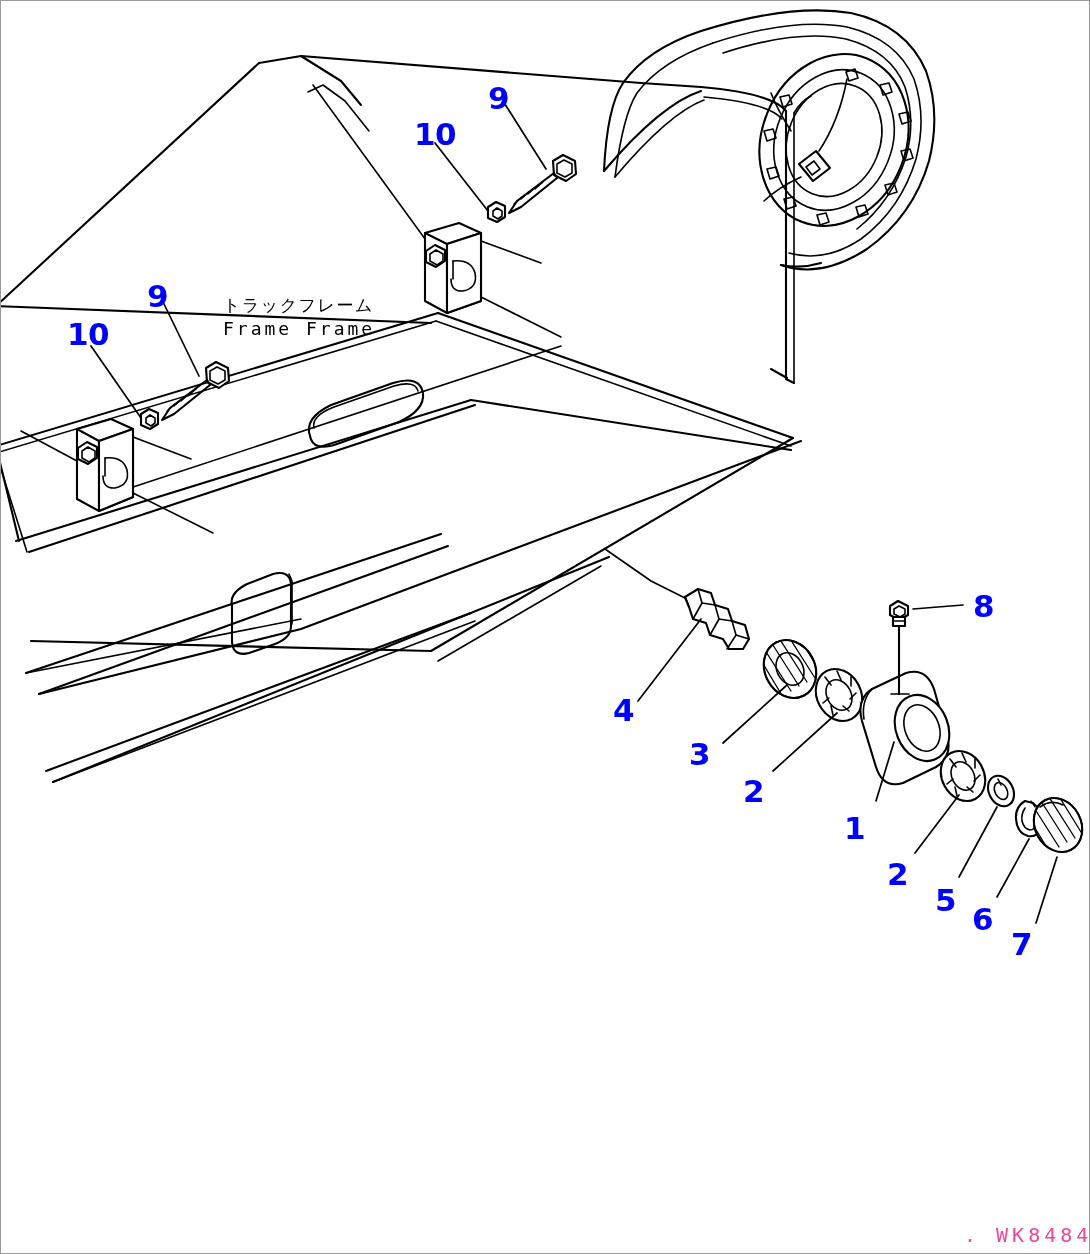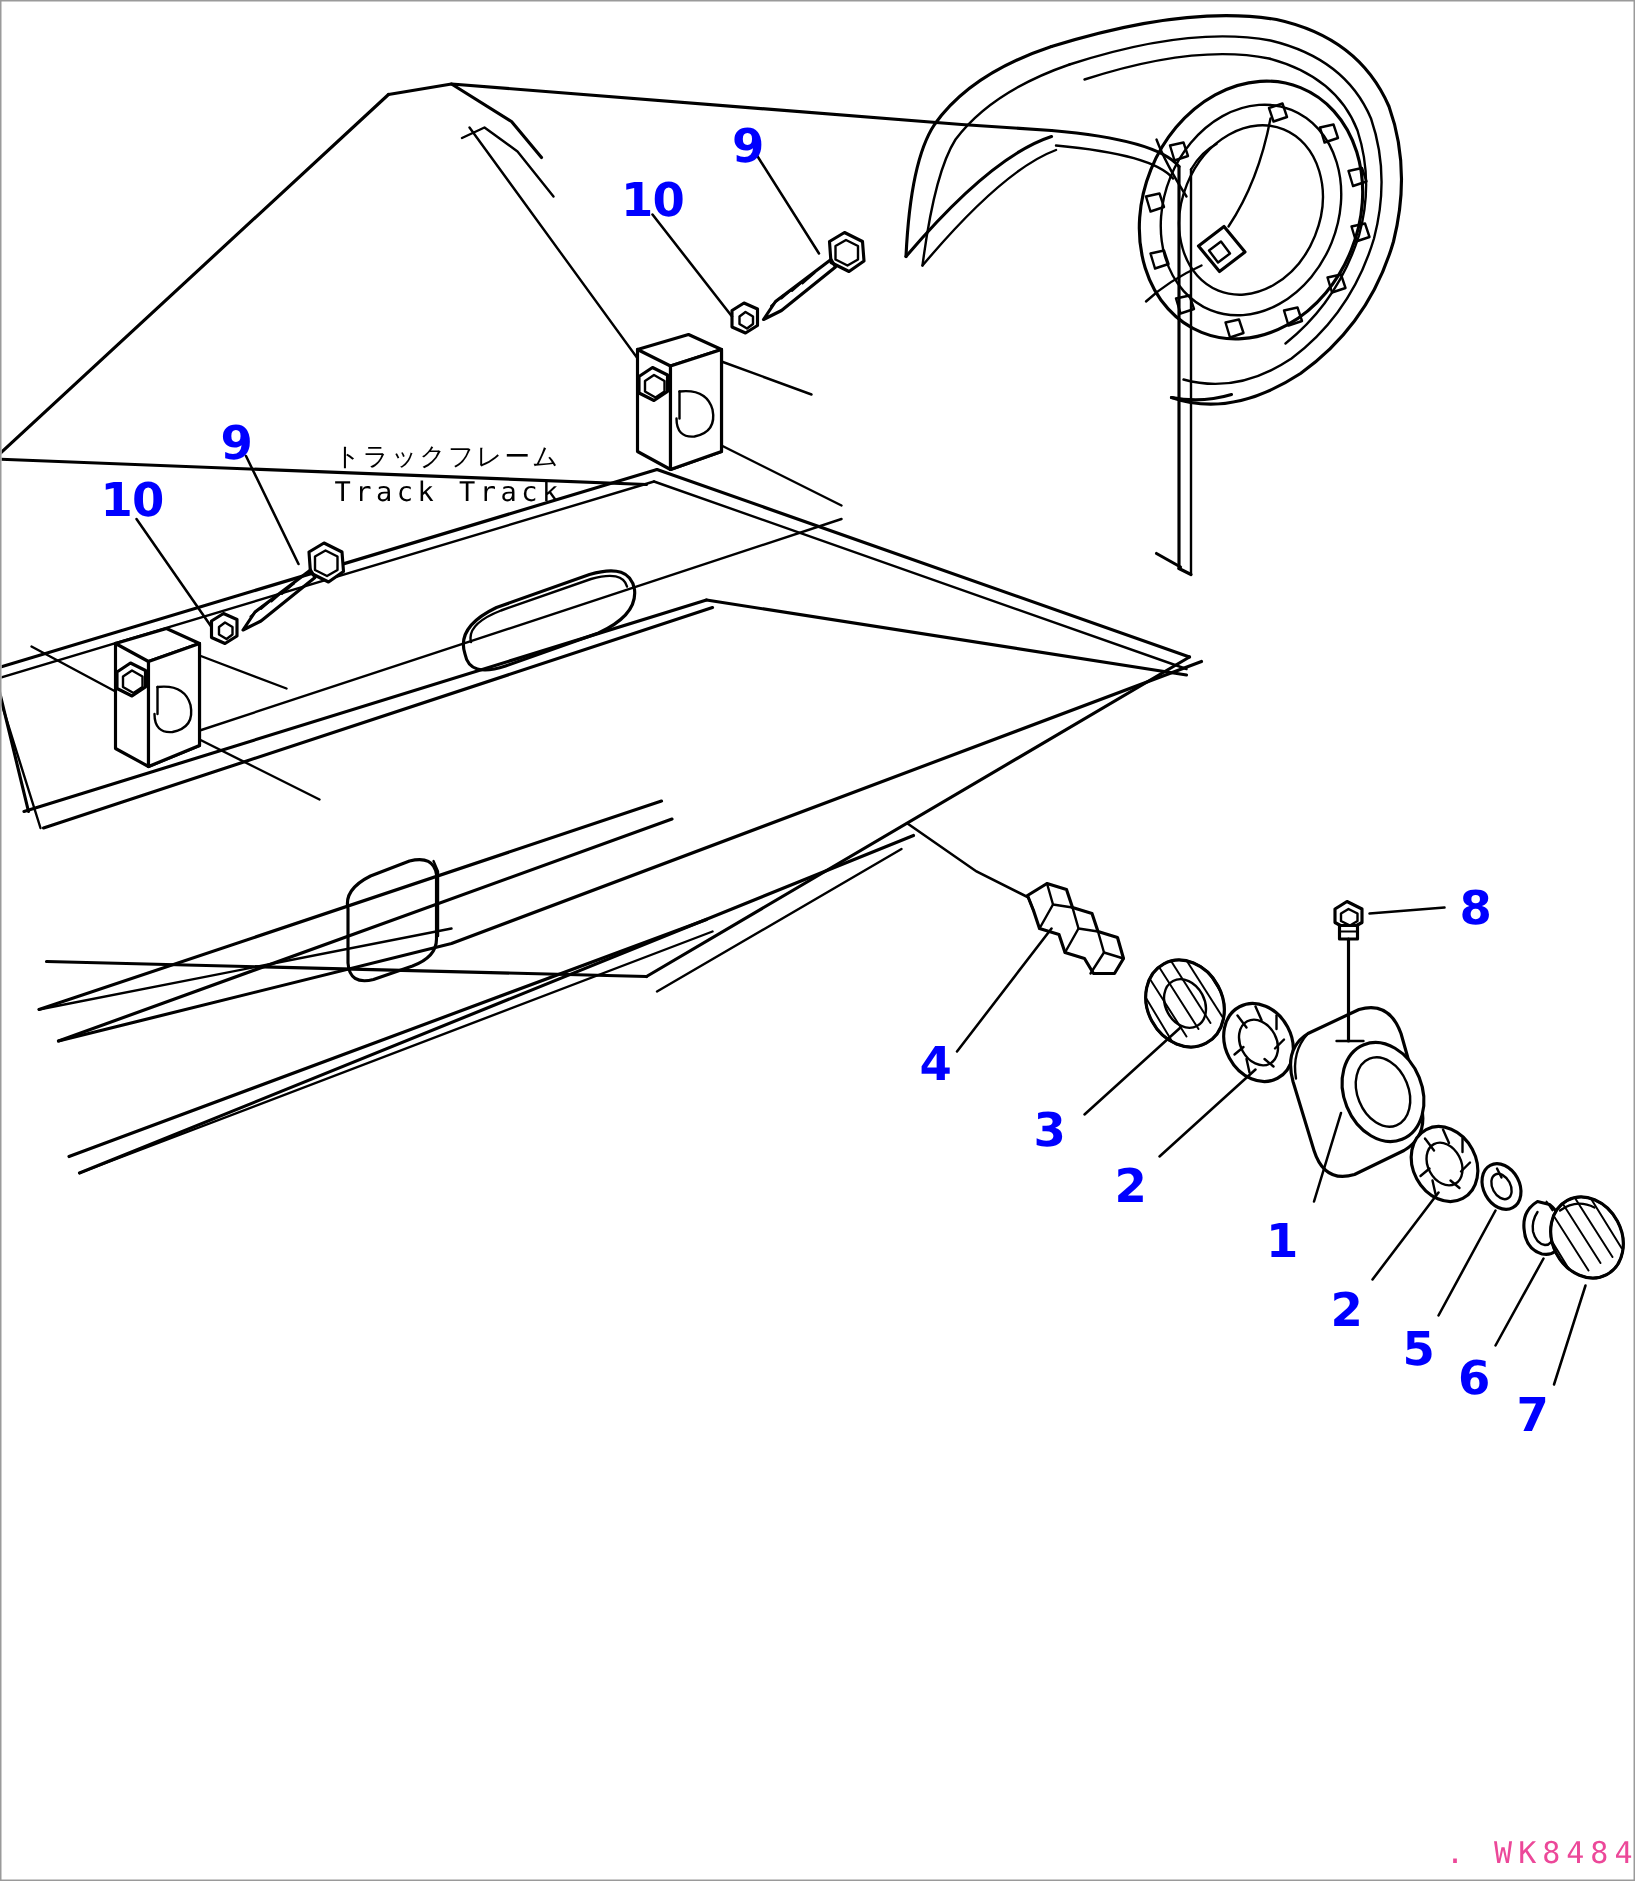--- a/index.html
+++ b/index.html
@@ -358,21 +358,21 @@
       </g>
       <ellipse class="lnT" cx="1057" cy="824" rx="23" ry="28" transform="rotate(-28 1057 824)" fill="none"></ellipse>
       <path class="lnT" d="M 1039,806 Q 1050,798 1062,804"></path>
     </g>
     <path class="lead" d="M 1035,922 L 1056,856"></path>
 
   </svg>
 
   <div class="label-block" style="left:222px; top:283px;">
     <span class="jp">トラックフレーム</span>
-    <span class="en">Track Track</span>
+    <span class="en">Frame Frame</span>
   </div>
 
   <div class="drawing-no" style="left:963px; top:1222px;">. WK8484</div>
 
   <div id="callout-layer">
       <div class="callout" style="left: 487px; top: 82px; color: rgb(0, 0, 255);">9</div>
       <div class="callout" style="left: 413px; top: 118px; color: rgb(0, 0, 255);">10</div>
       <div class="callout" style="left: 146px; top: 280px; color: rgb(0, 0, 255);">9</div>
       <div class="callout" style="left: 66px; top: 318px; color: rgb(0, 0, 255);">10</div>
       <div class="callout" style="left: 972px; top: 590px; color: rgb(0, 0, 255);">8</div>

